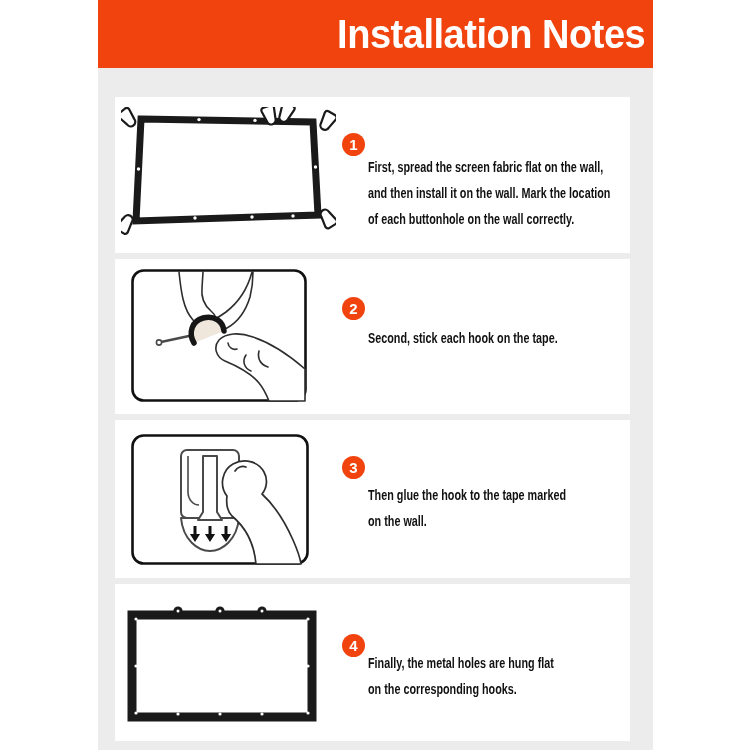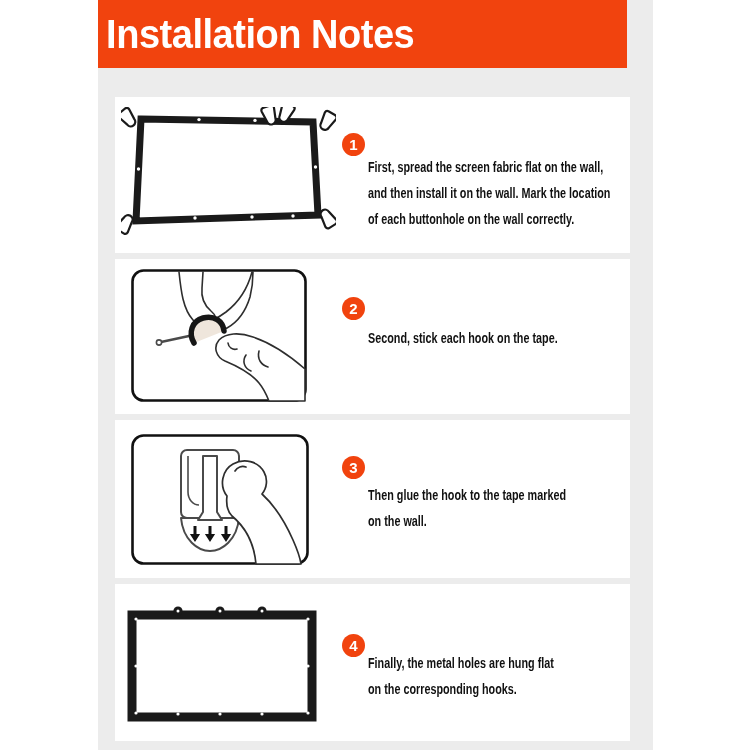--- a/index.html
+++ b/index.html
@@ -8,21 +8,21 @@
     background:#ffffff;
     font-family:"Liberation Sans",sans-serif;
   }
   .stage{
     position:absolute;left:98px;top:0;width:555px;height:750px;
     background:var(--page-bg,#ECECEC);
   }
   .banner{
     position:absolute;left:0;top:0;width:529px;height:68px;
     background:var(--accent,#F1430E);
-    display:flex;align-items:center;justify-content:flex-start;
+    display:flex;align-items:center;justify-content:flex-end;padding-left:26px;
   }
   .banner h1{
     margin:0;color:#ffffff;
     font:700 40px/1 "Liberation Sans",sans-serif;
     letter-spacing:-0.5px;
     transform:scaleX(0.95);transform-origin:50% 50%;
   }
   .card{
     position:absolute;left:17px;width:515px;
     background:var(--card-bg,#ffffff);

